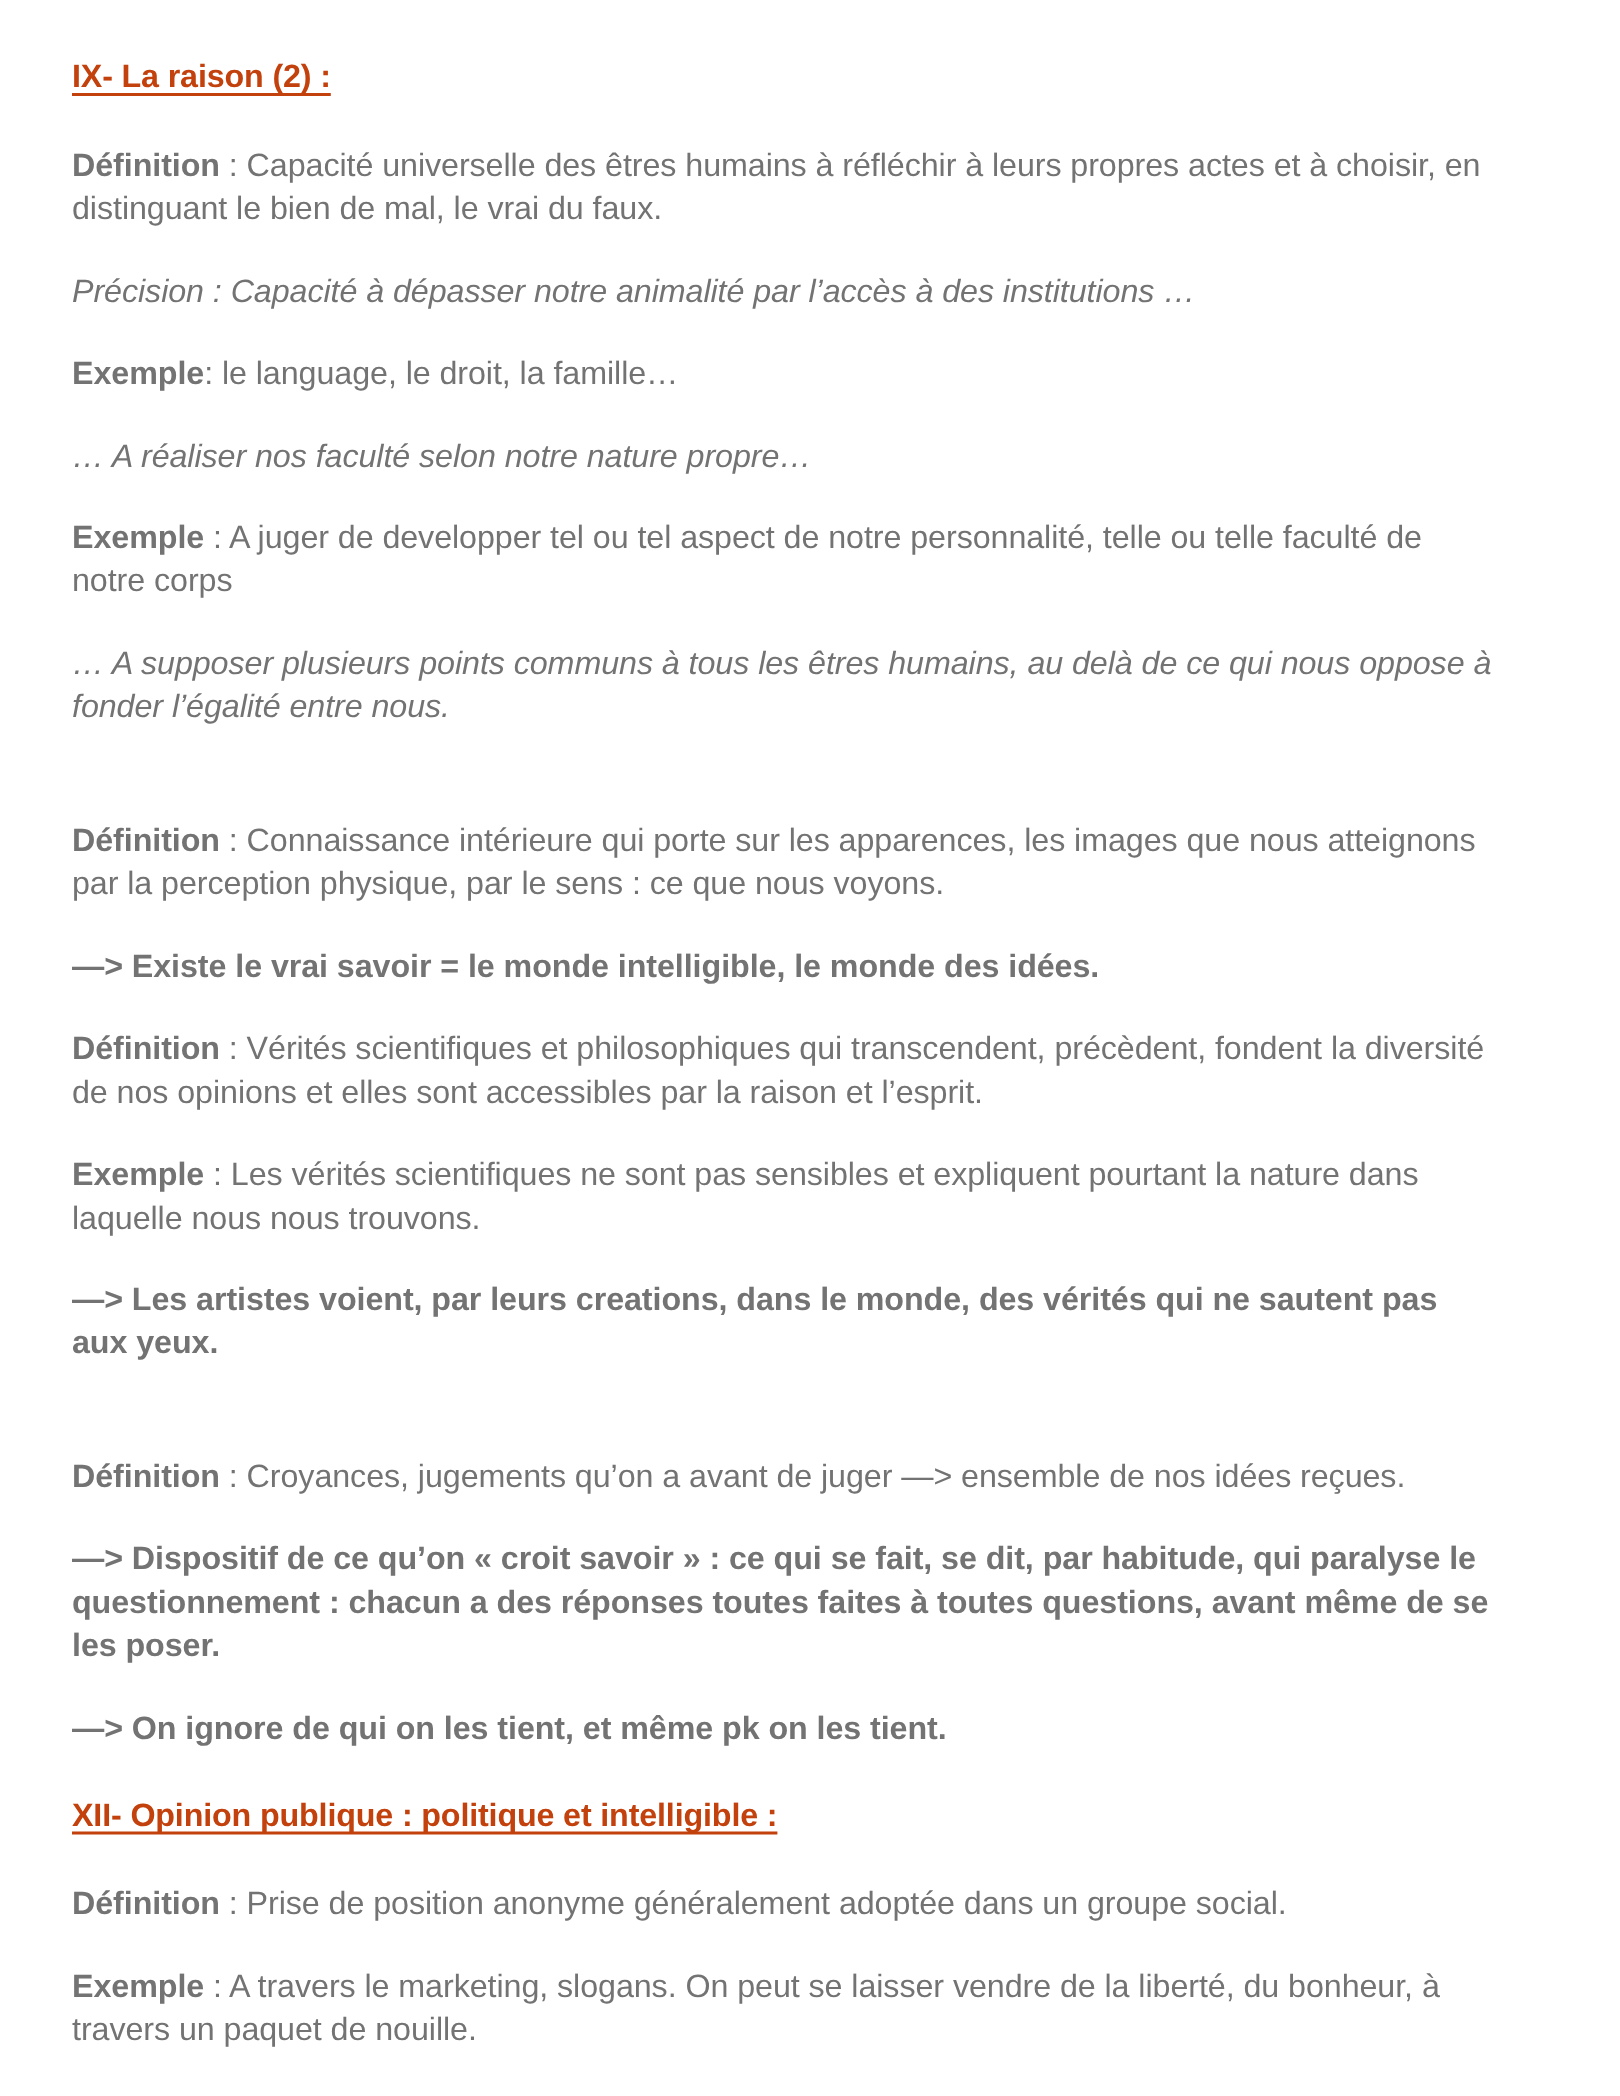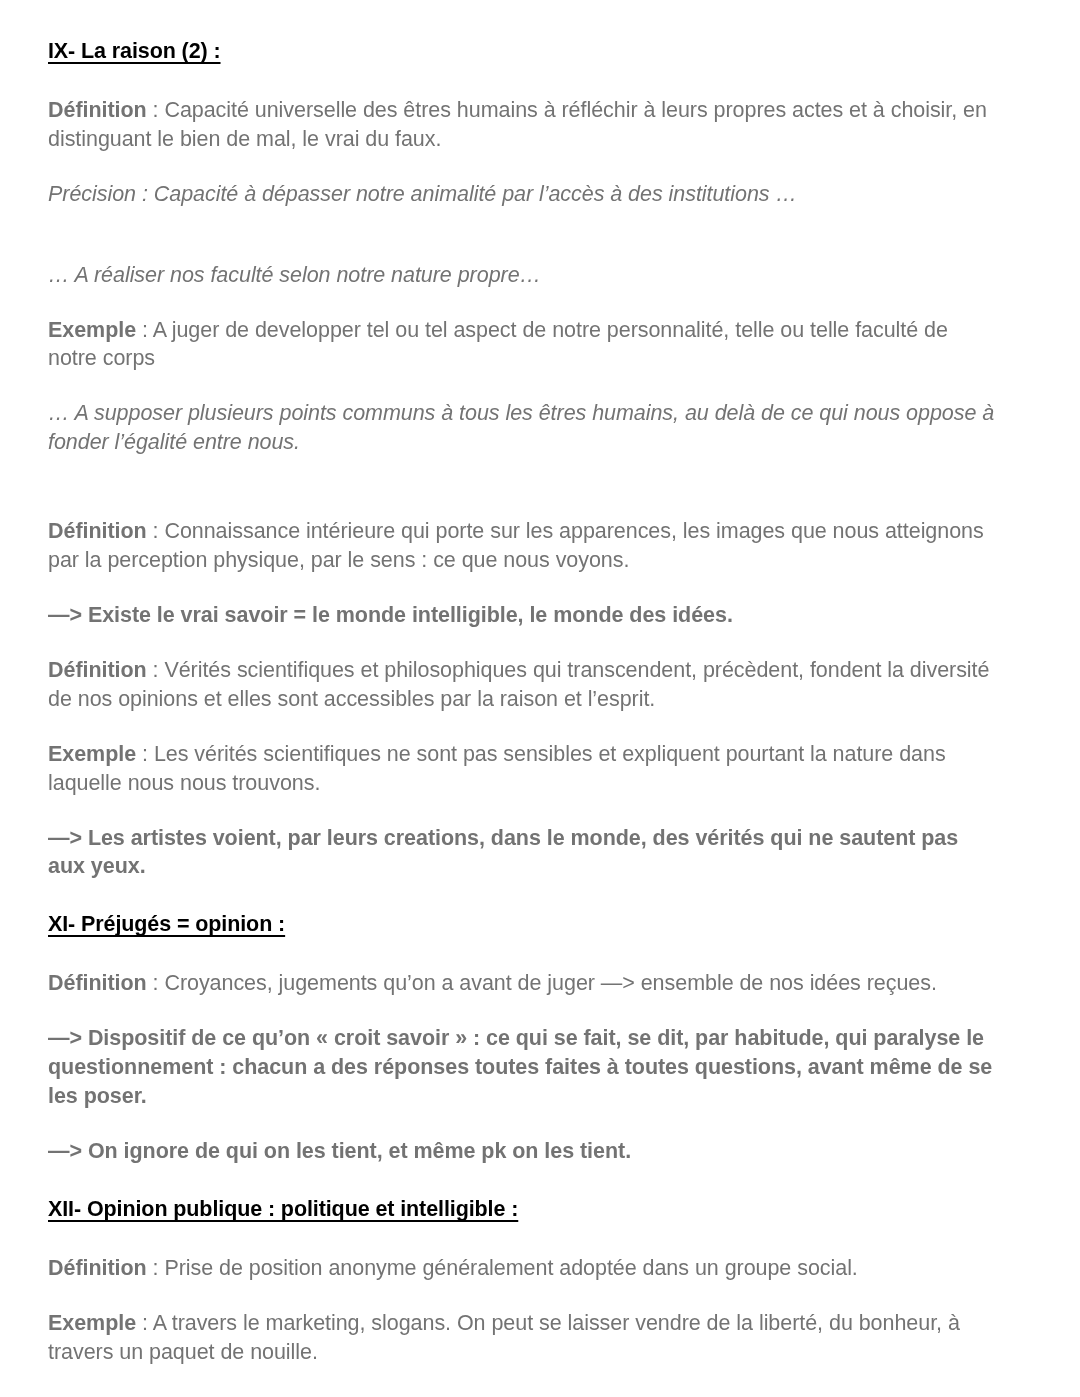--- a/index.html
+++ b/index.html
@@ -25,21 +25,21 @@
   }
 
   
   .section-heading {
     font-size: 21.5px;
     font-weight: bold;
     line-height: 1.30;
     margin: 0;
     padding: 0;
     letter-spacing: -0.1px;
-    color: #000000;
+    color: #c2410c;
   }
   .section-heading .ul {
     display: inline;
     text-decoration: underline;
     text-decoration-thickness: 2.2px;
     text-underline-offset: 3.5px;
     text-decoration-skip-ink: none;
   }
   .heading-block { margin: 0 0 0 0; }
 
@@ -78,20 +78,23 @@
     <p class="para">
       <b>Définition</b><span> : </span><span>Capacité universelle des êtres humains à réfléchir à leurs propres actes et à choisir, en distinguant le bien de mal, le vrai du faux.</span>
     </p>
     <div class="sp-para-after"></div>
 
     <p class="para italic">
       <b>Précision</b><span> : </span><span>Capacité à dépasser notre animalité par l’accès à des institutions …</span>
     </p>
     <div class="sp-para-after"></div>
 
+    <p class="para">
+      <b>Exemple</b><span>: </span><span>le language, le droit, la famille…</span>
+    </p>
     <div class="sp-para-after"></div>
 
     <p class="para italic">
       <span>… A réaliser nos faculté selon notre nature propre…</span>
     </p>
     <div class="sp-para-after"></div>
 
     <p class="para">
       <b>Exemple</b><span> : </span><span>A juger de developper tel ou tel aspect de notre personnalité, telle ou telle faculté de notre corps</span>
     </p>
@@ -122,23 +125,20 @@
     <p class="para">
       <b>Exemple</b><span> : </span><span>Les vérités scientifiques ne sont pas sensibles et expliquent pourtant la nature dans laquelle nous nous trouvons.</span>
     </p>
     <div class="sp-para-after"></div>
 
     <p class="para bold-line">
       <span>—&gt; Les artistes voient, par leurs creations, dans le monde, des vérités qui ne sautent pas aux yeux.</span>
     </p>
     <div class="sp-before-heading"></div>
 
-    <div class="heading-block">
-      <div class="section-heading"><span class="ul">XI- Préjugés = opinion :</span></div>
-    </div>
     <div class="sp-heading-after"></div>
 
     <p class="para">
       <b>Définition</b><span> : </span><span>Croyances, jugements qu’on a avant de juger —&gt; ensemble de nos idées reçues.</span>
     </p>
     <div class="sp-para-after"></div>
 
     <p class="para bold-line">
       <span>—&gt; Dispositif de ce qu’on « croit savoir » : ce qui se fait, se dit, par habitude, qui paralyse le questionnement : chacun a des réponses toutes faites à toutes questions, avant même de se les poser.</span>
     </p>

